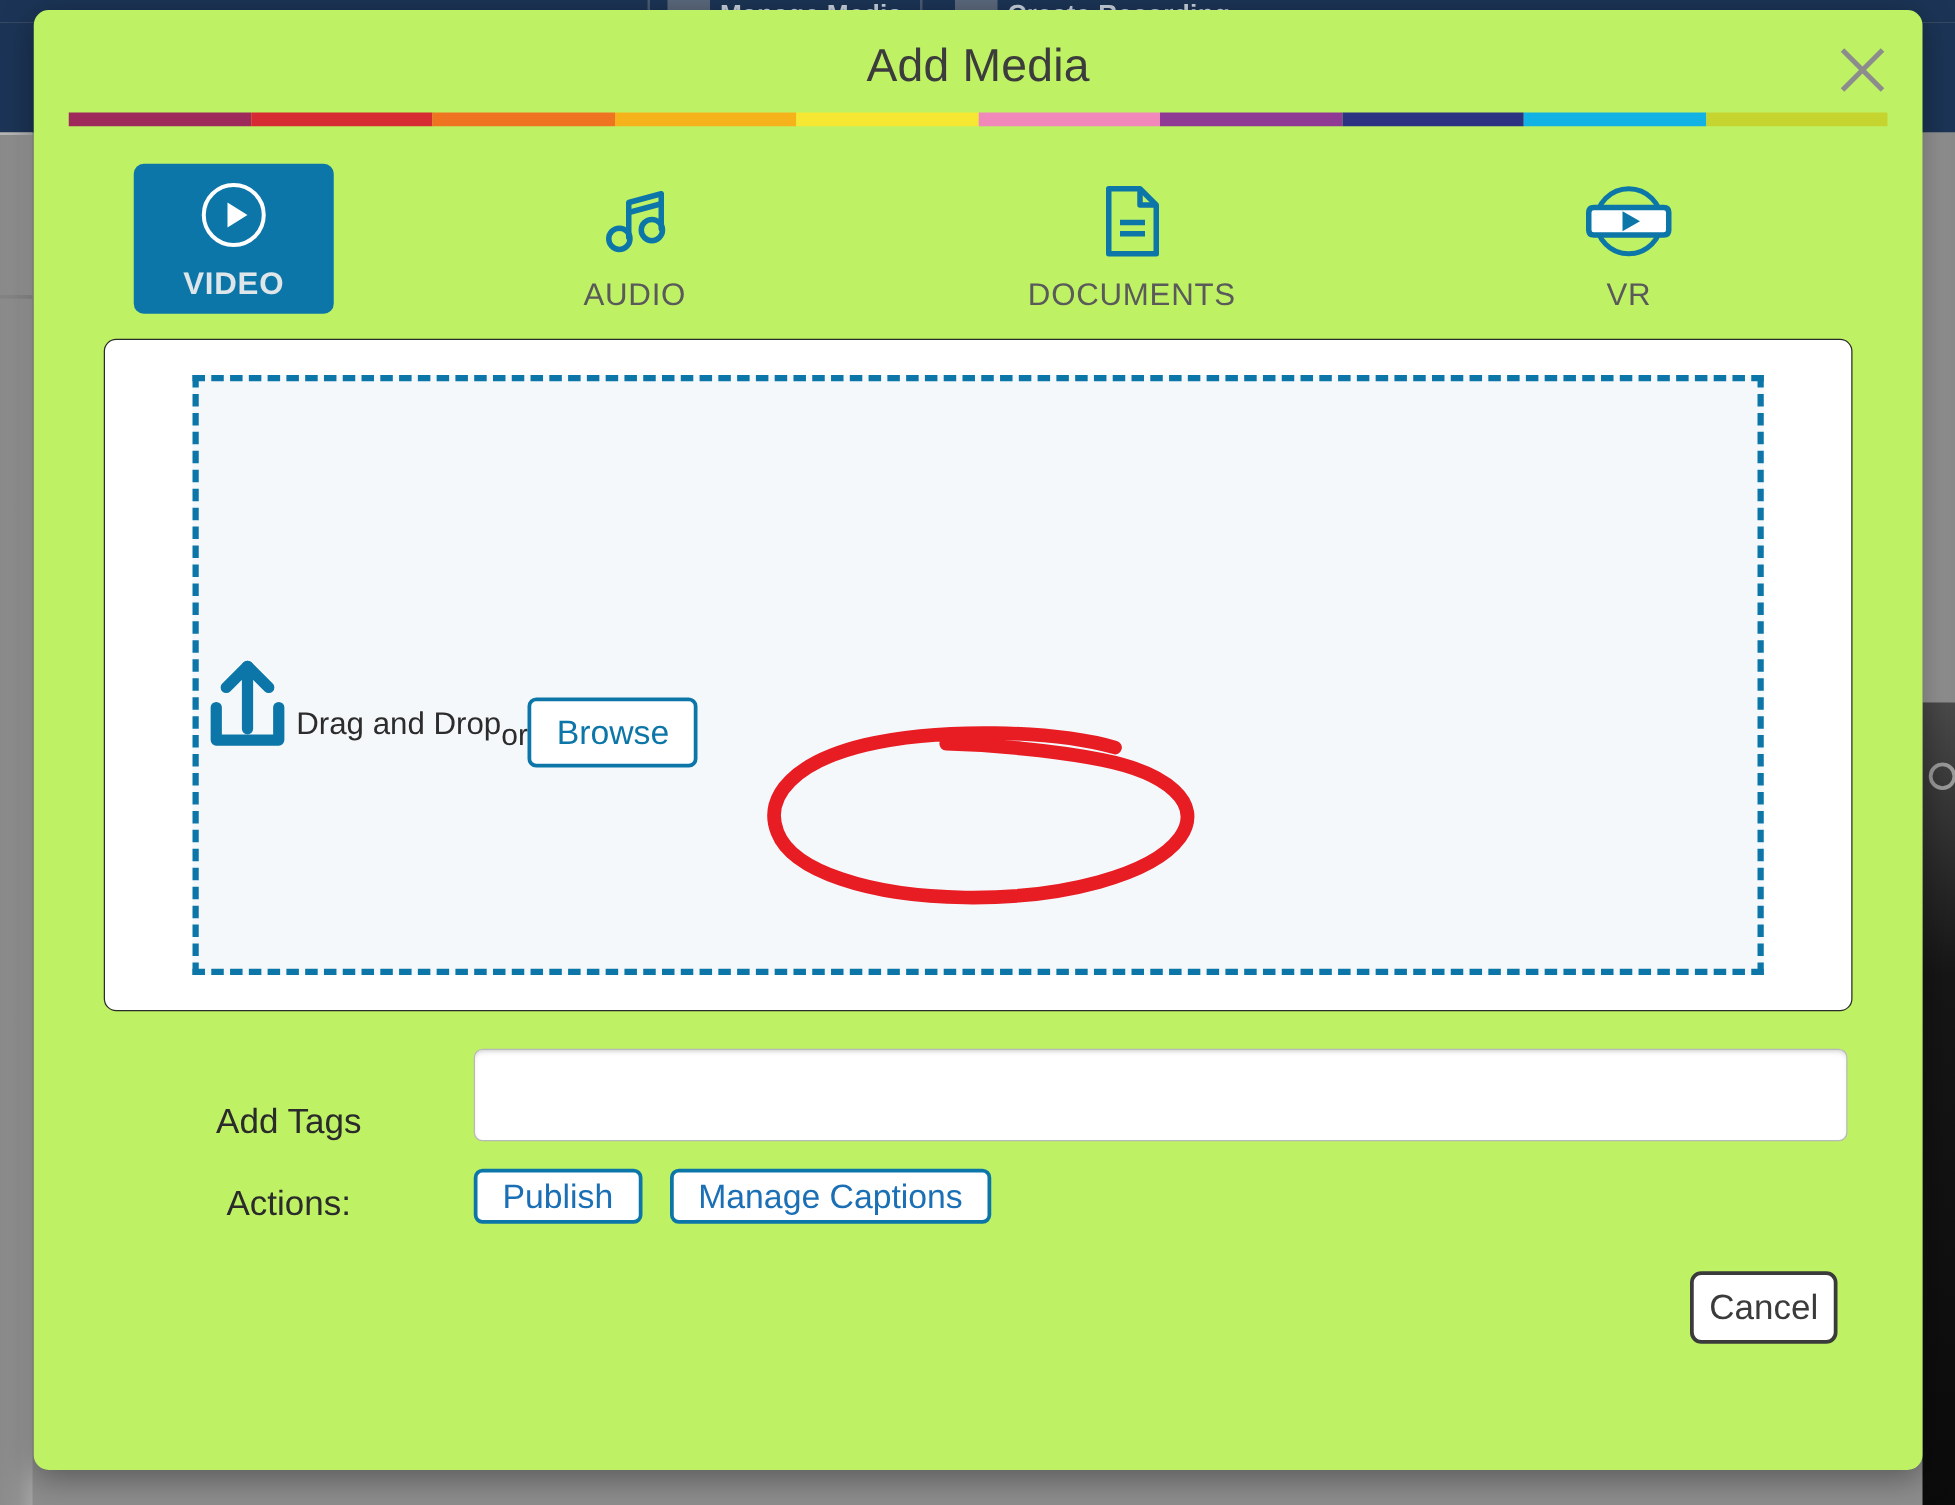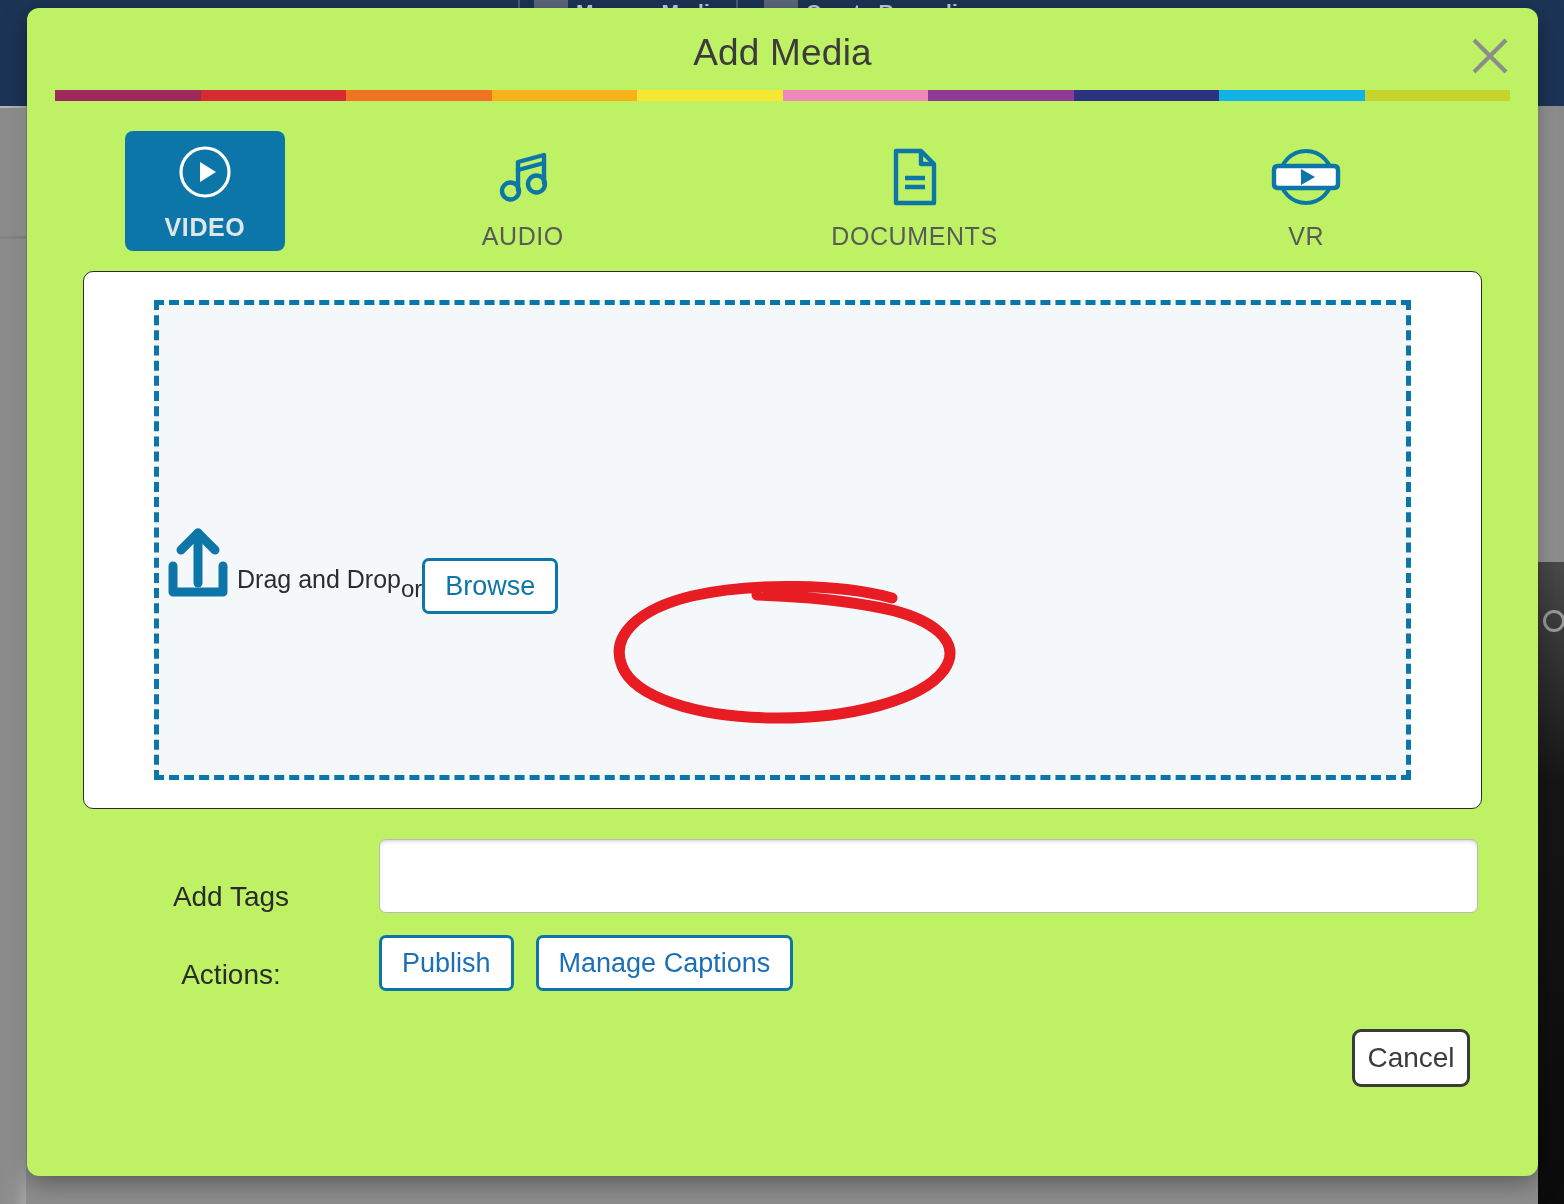--- a/index.html
+++ b/index.html
@@ -177,21 +177,21 @@
     font-size: 25px;
     color: #5a5a5a;
     letter-spacing: .6px;
     margin-top: 14px;
   }
   .type-tab.active {
     background: #0d76a8;
     border-radius: 8px;
     flex: 0 0 160px;
     height: 120px;
-    margin-left: 62px;
+    margin-left: 44px;
     margin-right: 42px;
     justify-content: center;
   }
   .type-tab.active .tab-label { color: #dfe6ea; font-weight: 600; margin-top: 10px;}
 
   
   #upload-card {
     margin: 20px 56px 0 56px;
     height: 538px;
     border: 1px solid #2b2b2b;
@@ -274,21 +274,21 @@
     box-shadow: inset 0 3px 5px -3px rgba(0,0,0,.28);
     font-size: 24px;
     font-family: "Liberation Sans", sans-serif;
     padding: 0 16px;
     box-sizing: border-box;
     outline: none;
     color: #333;
     margin-right: 4px;
   }
   .action-button {
-    height: 56px;
+    height: 44px;
     border: 3px solid #0d76a8;
     border-radius: 7px;
     background: #fff;
     color: #1b6fb5;
     font-size: 27px;
     font-family: "Liberation Sans", sans-serif;
     cursor: pointer;
     padding: 0 20px;
     margin-right: 22px;
     display: inline-flex;

